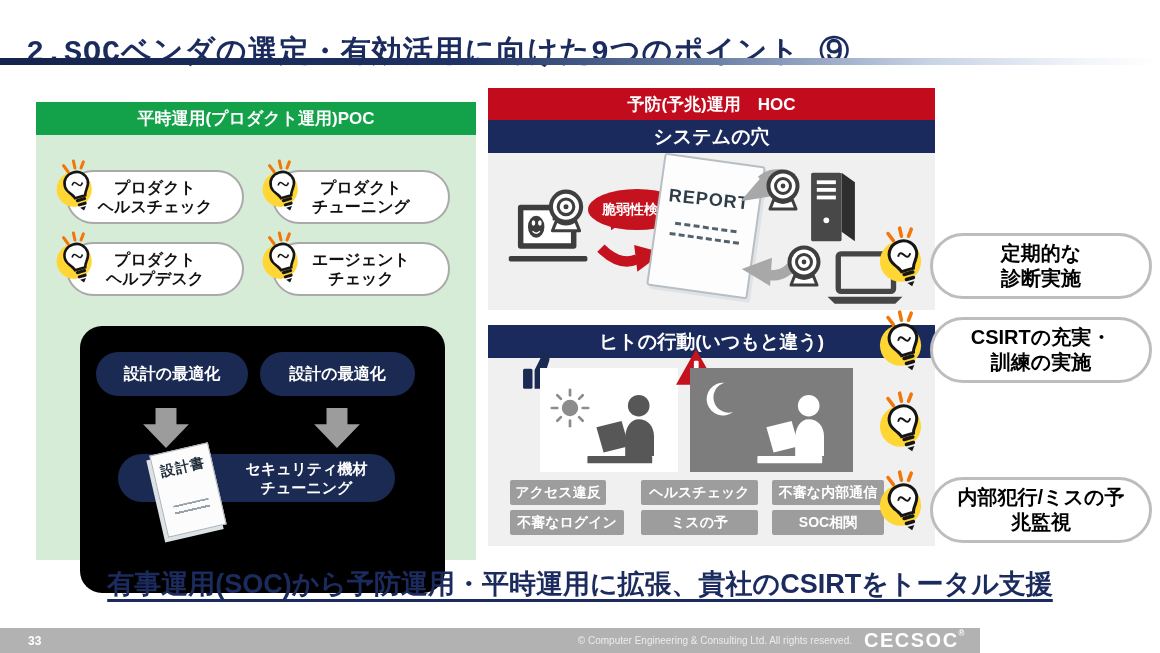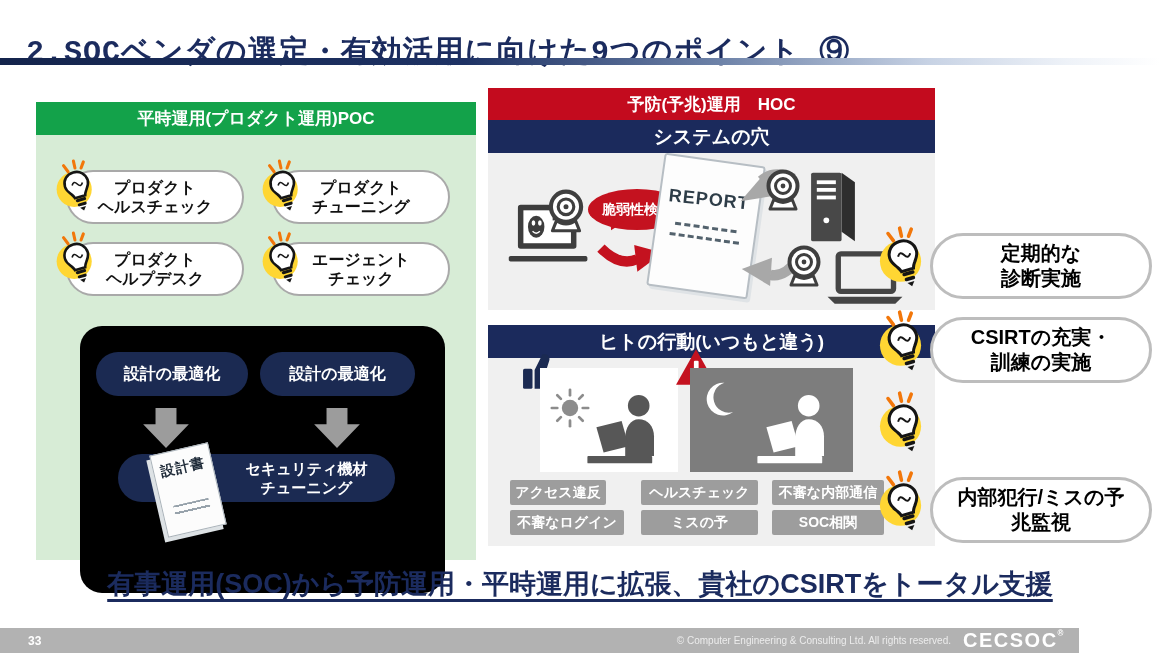--- a/index.html
+++ b/index.html
@@ -92,21 +92,21 @@
       font-size:20px;font-weight:bold;color:#000;line-height:1.25;white-space:pre-line;box-sizing:border-box;}
   .r1{top:233px;} .r2{top:317px;} .r3{top:398px;} .r4{top:477px;}
   .bulb-lg{position:absolute;left:874px;width:62px;height:68px;}
   .bulb-lg svg{width:100%;height:100%;}
   .b1{top:221px;} .b2{top:305px;} .b3{top:386px;} .b4{top:465px;}
 
   
   .bottom-message{position:absolute;left:0;top:566px;width:1160px;text-align:center;}
   .bottom-message span{font-size:27px;font-weight:bold;color:#1b2b5e;text-decoration:underline;
       text-decoration-thickness:3px;text-underline-offset:6px;}
-  .footer{position:absolute;left:0;top:628px;width:1079px;height:25px;background:#b2b2b2;
+  .footer{position:absolute;left:0;top:628px;width:980px;height:25px;background:#b2b2b2;
       display:flex;align-items:center;box-sizing:border-box;padding:0 14px 0 28px;}
   .page-num{color:#fff;font-weight:bold;font-size:12px;}
   .footer-right{margin-left:auto;display:flex;align-items:center;gap:12px;}
   .copyright{color:#ececec;font-size:10px;}
   .logo{color:#fff;font-size:20px;font-weight:bold;letter-spacing:1.5px;transform:scaleY(1.05);}
   .logo-mark{color:#fff;font-size:8px;vertical-align:top;}
 </style>
 </head>
 <body>
 

